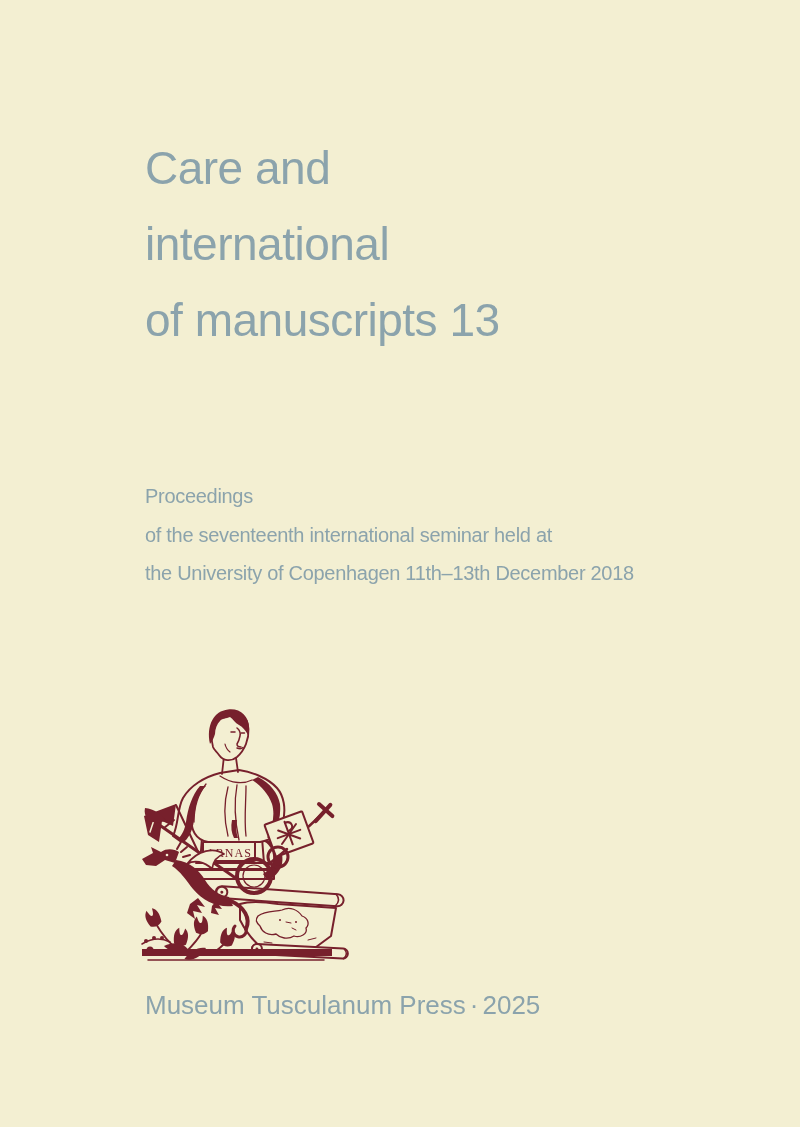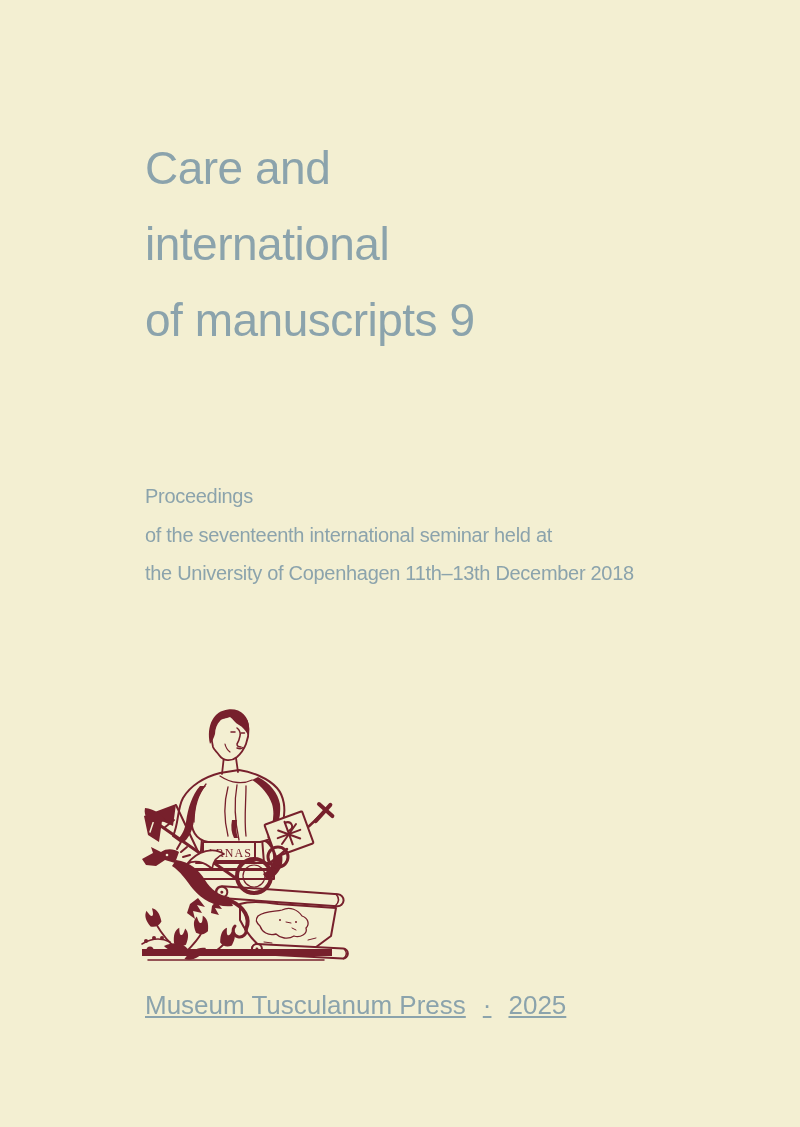--- a/index.html
+++ b/index.html
@@ -49,40 +49,39 @@
   }
   .emblem svg { display: block; width: 100%; height: 100%; }
   .imprint {
     position: absolute;
     left: 145px;
     top: 990px;
     color: var(--text-color, #8ba3ac);
     font-size: 26px;
     display: inline-flex;
     align-items: baseline;
-    column-gap: 17px;
+    column-gap: 4px;
     white-space: nowrap;
-    text-decoration: underline;
   }
   .emblem-text {
     font-family: "Liberation Serif", serif;
     font-size: 12px;
     letter-spacing: 1px;
     fill: currentColor;
   }
 </style>
 </head>
 <body>
 
 <div class="cover">
 
   <div class="title-block">
     <div>Care and</div>
     <div>international</div>
-    <div>of manuscripts 9</div>
+    <div>of manuscripts 13</div>
   </div>
 
   <div class="subtitle-block">
     <div>Proceedings</div>
     <div>of the seventeenth international seminar held at</div>
     <div>the University of Copenhagen 11th–13th December 2018</div>
   </div>
 
   <div class="emblem">
     <svg viewBox="0 0 212 272" fill="none" stroke="currentColor" stroke-linecap="round" stroke-linejoin="round">

